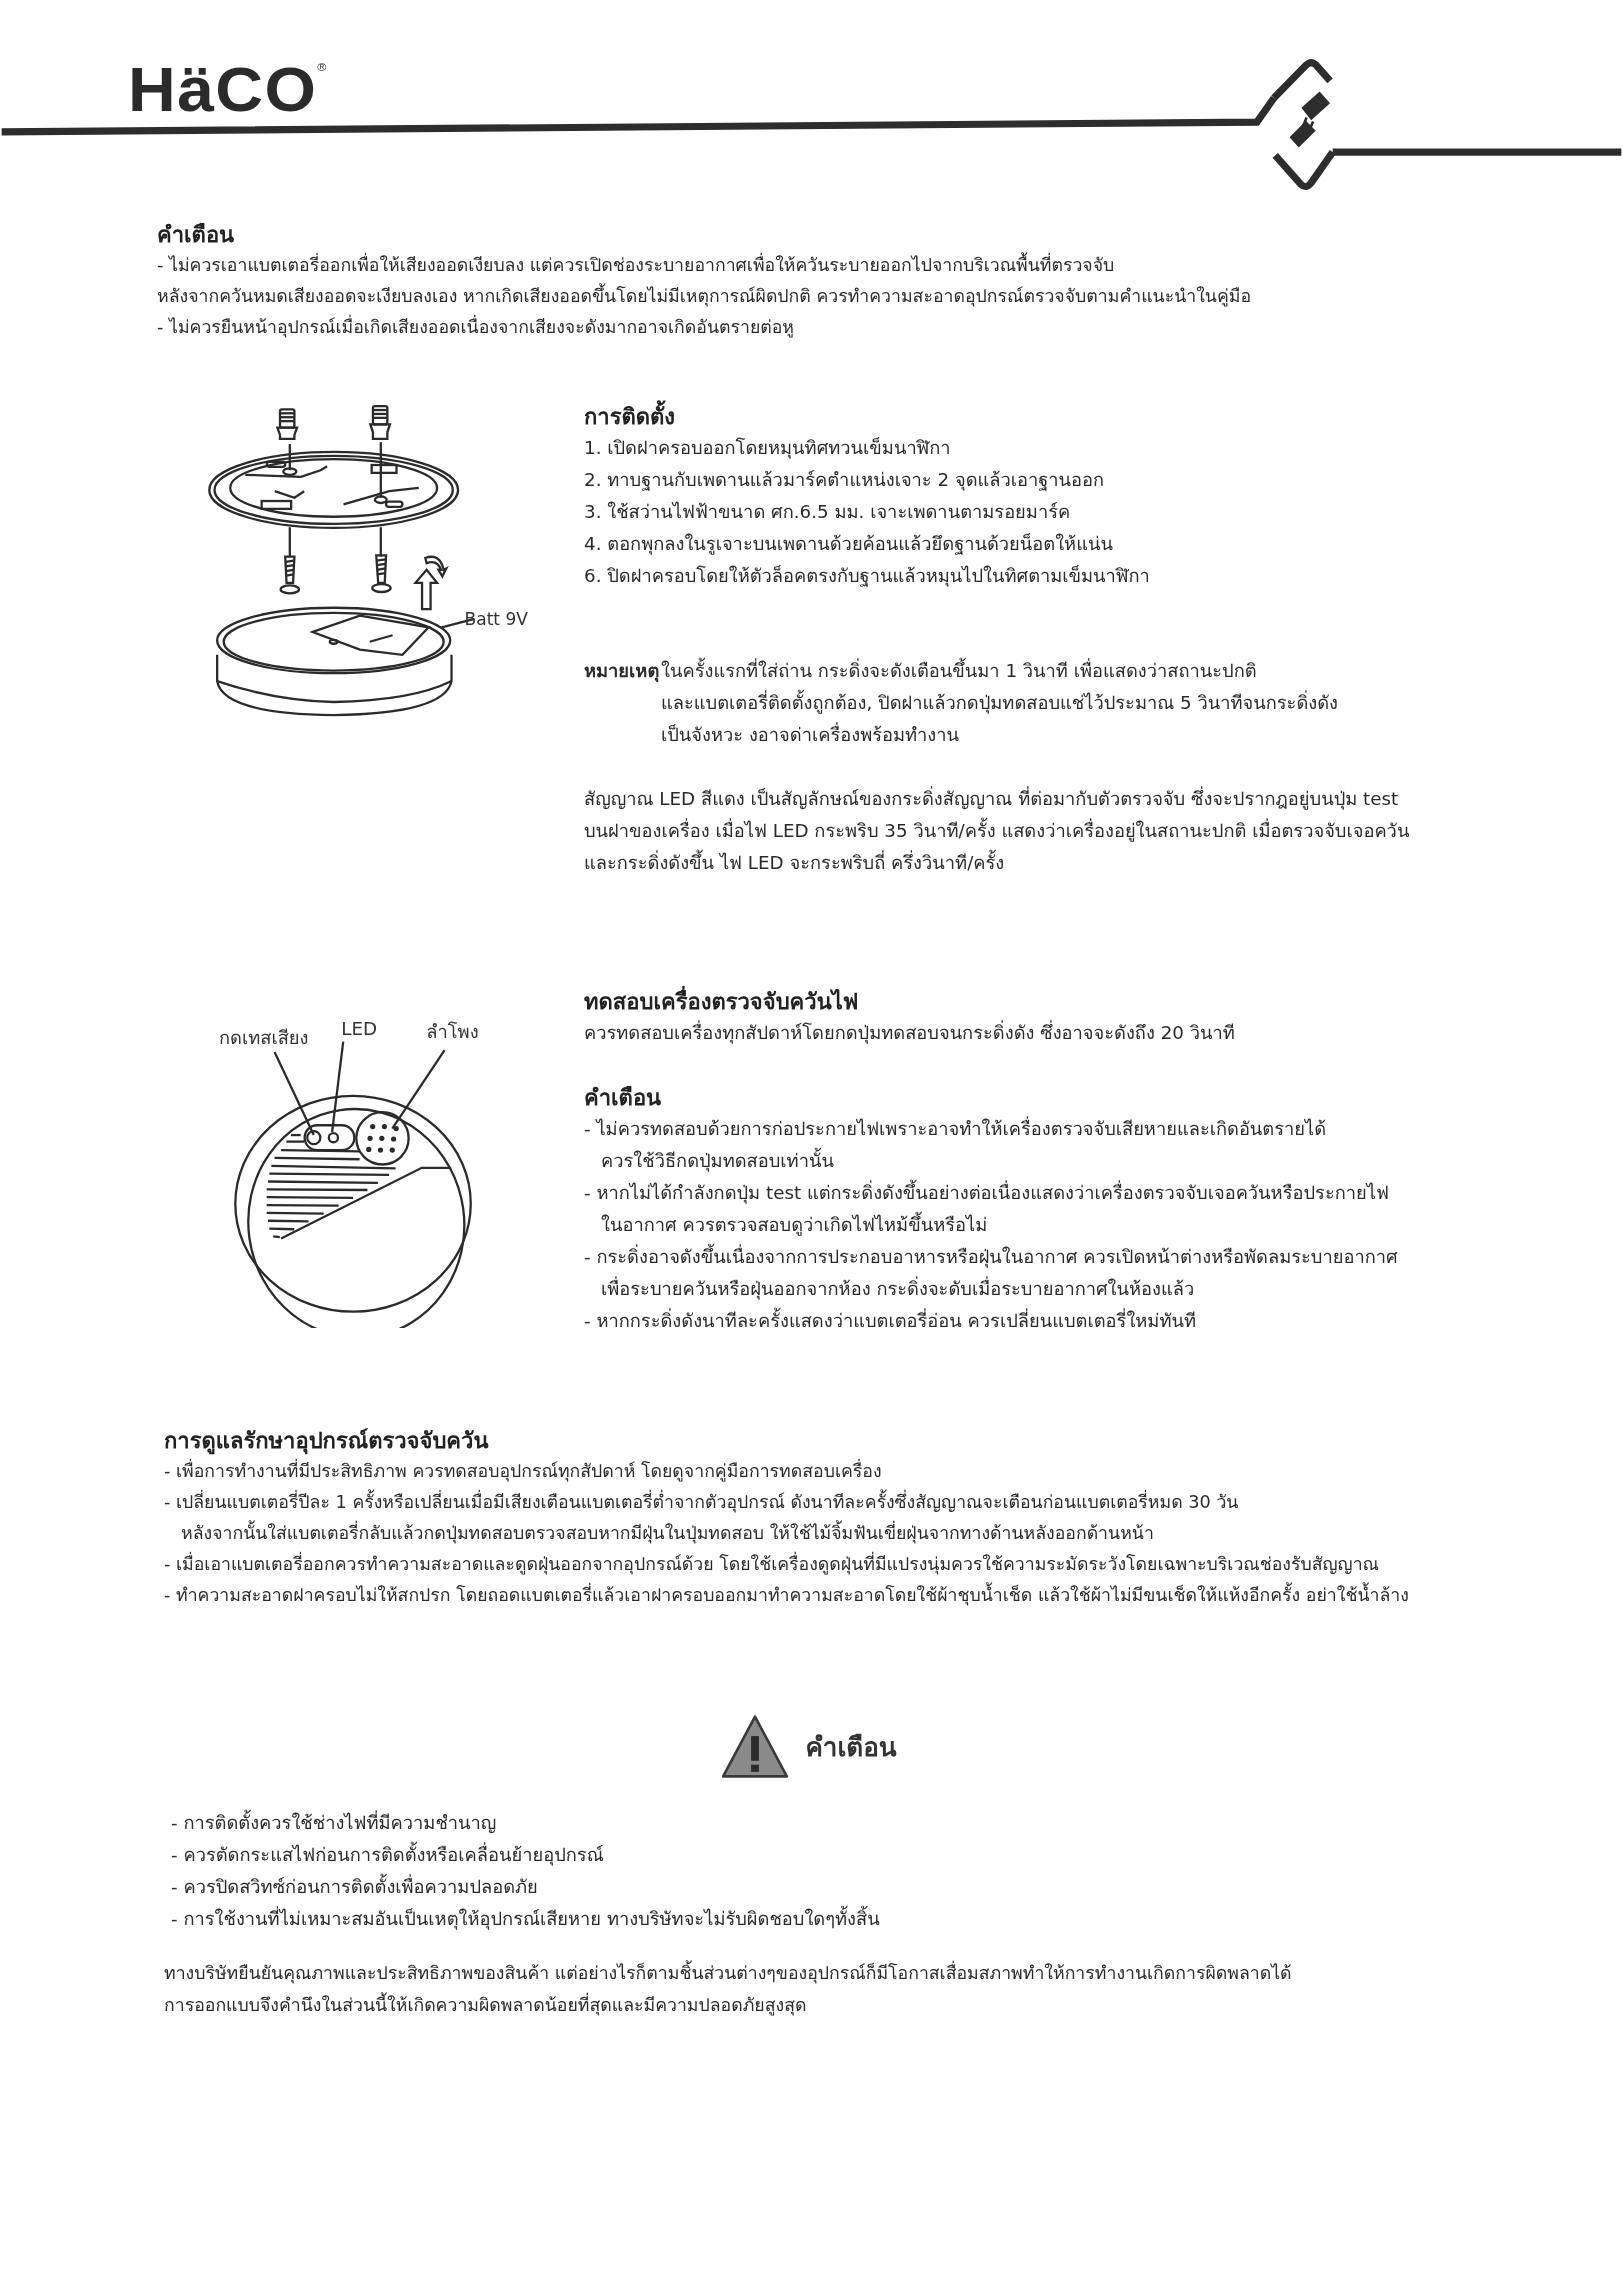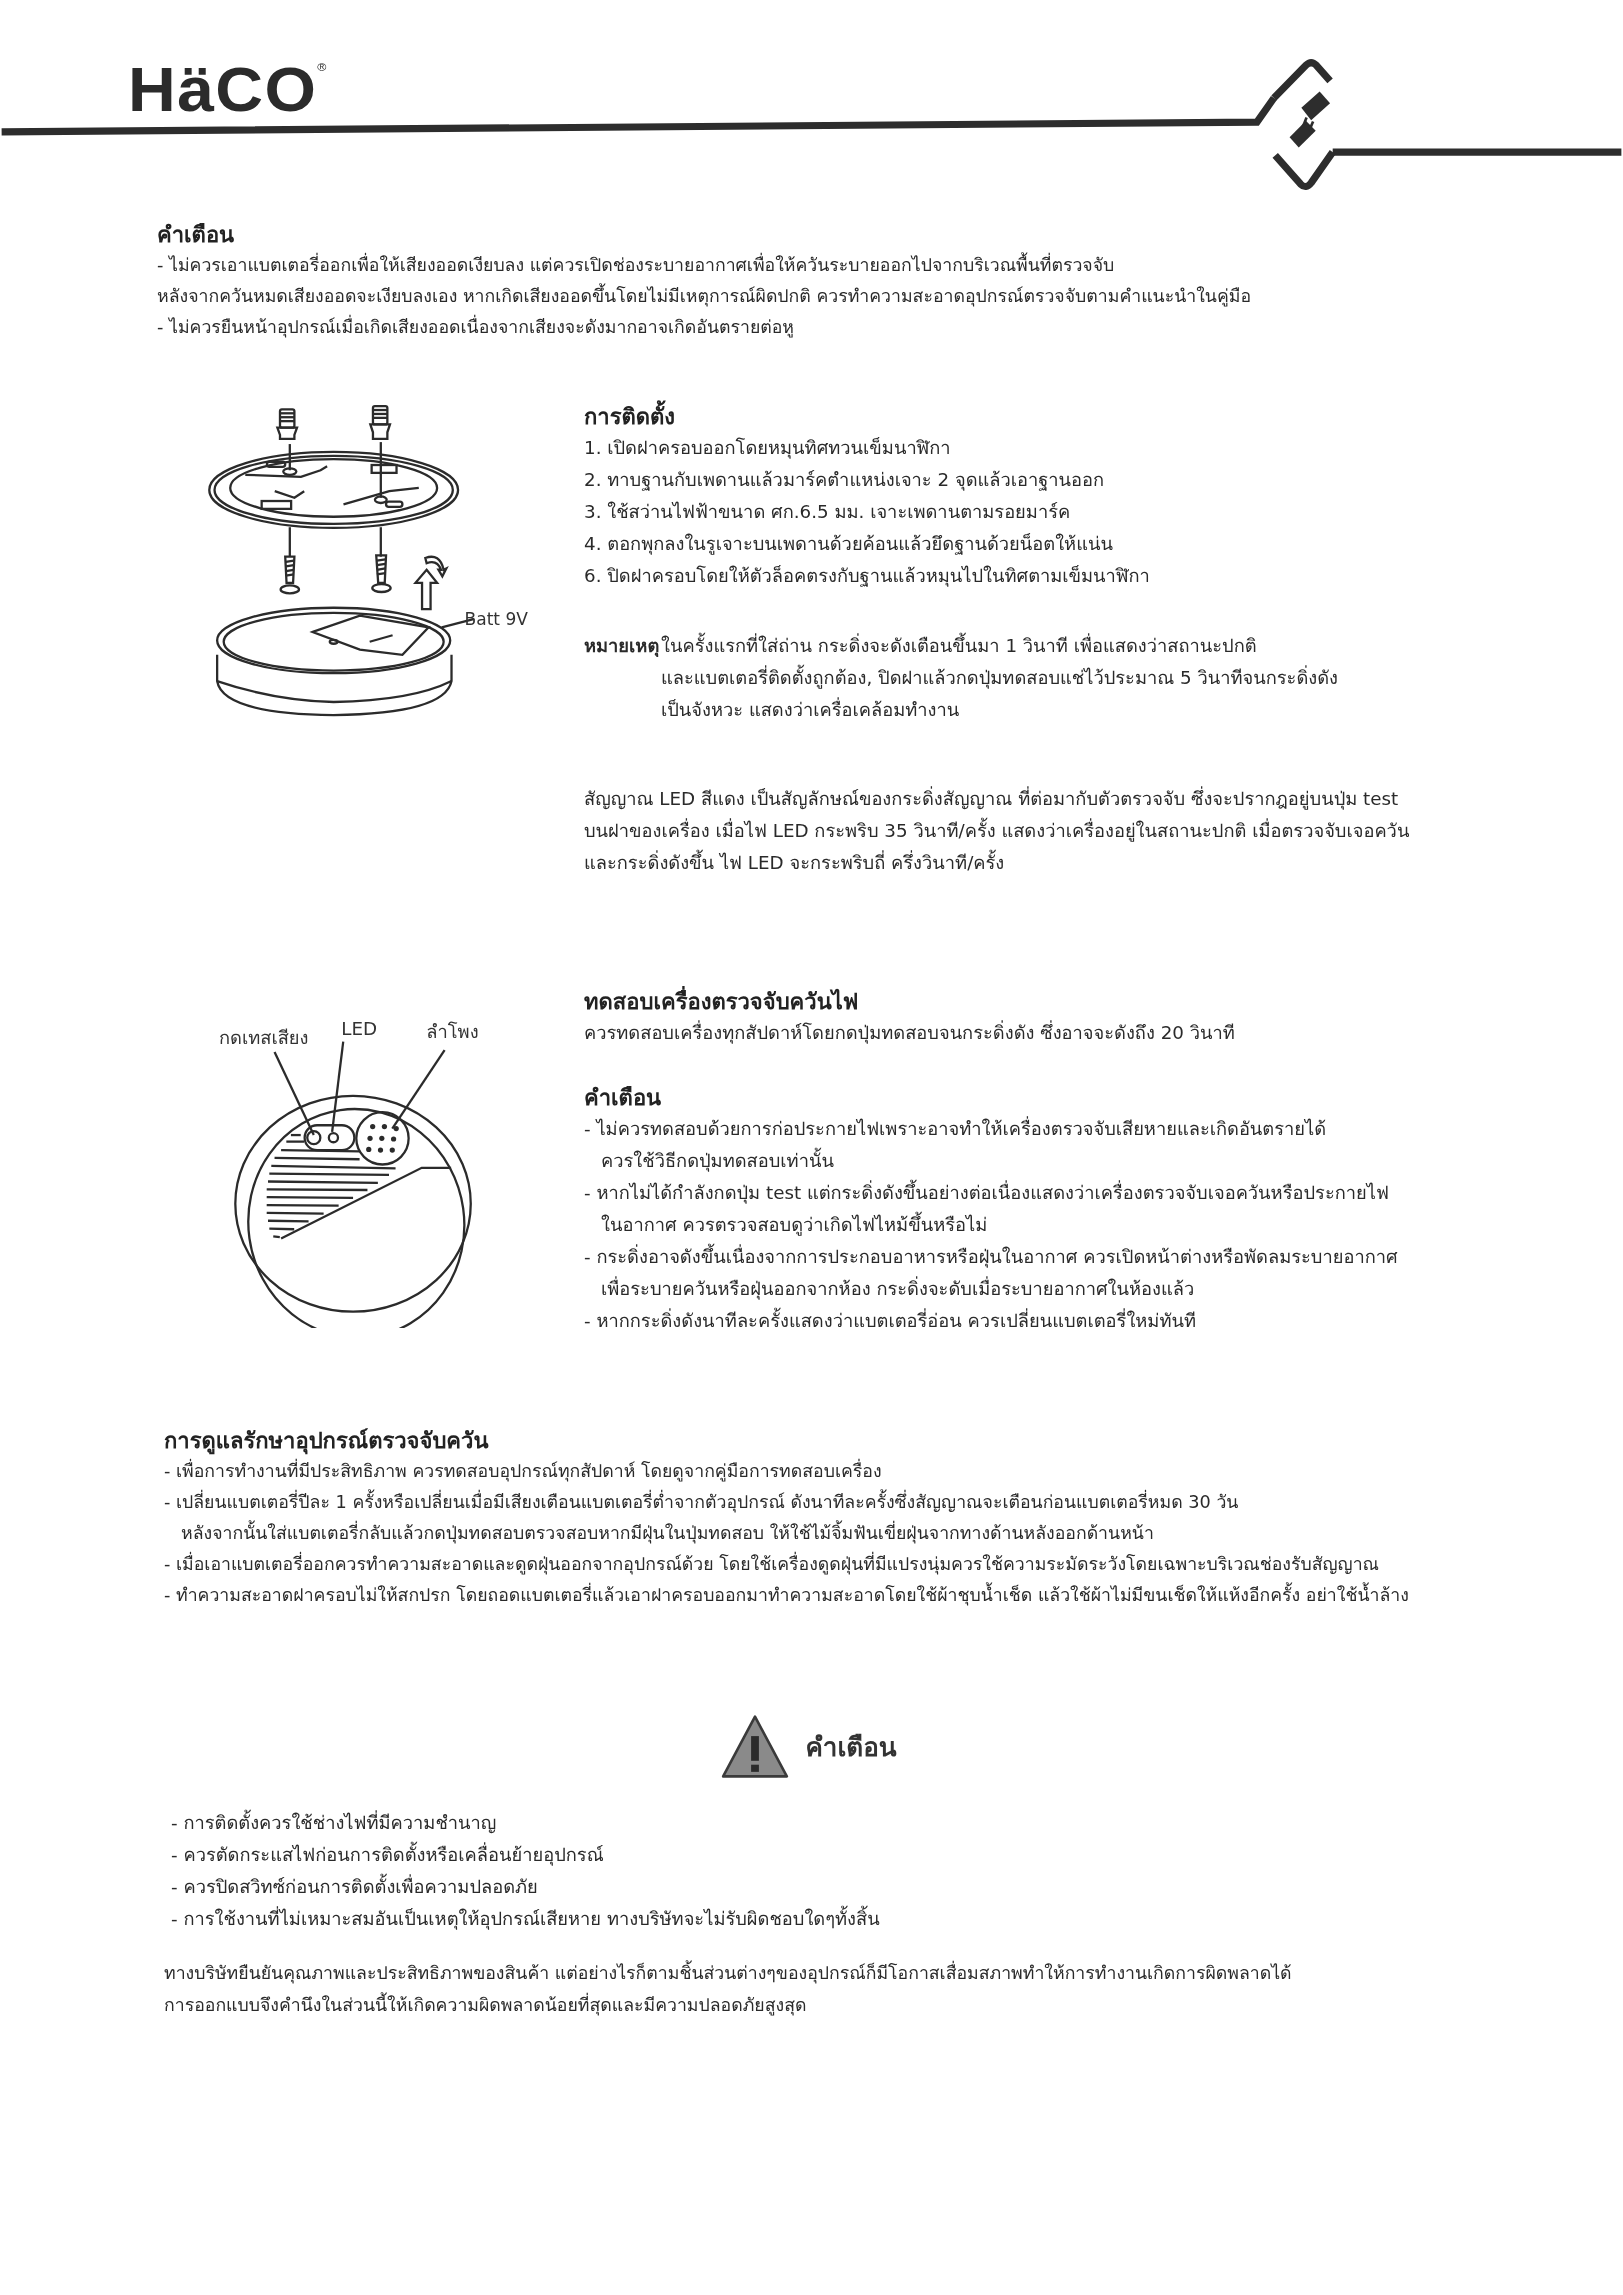--- a/index.html
+++ b/index.html
@@ -112,24 +112,24 @@
 
 <div class="abs" style="left:584px; top:403px;">
   <div class="h">การติดตั้ง</div>
   <div class="ol-line">1. เปิดฝาครอบออกโดยหมุนทิศทวนเข็มนาฬิกา</div>
   <div class="ol-line">2. ทาบฐานกับเพดานแล้วมาร์คตำแหน่งเจาะ 2  จุดแล้วเอาฐานออก</div>
   <div class="ol-line">3. ใช้สว่านไฟฟ้าขนาด ศก.6.5 มม. เจาะเพดานตามรอยมาร์ค</div>
   <div class="ol-line">4. ตอกพุกลงในรูเจาะบนเพดานด้วยค้อนแล้วยึดฐานด้วยน็อตให้แน่น</div>
   <div class="ol-line">6. ปิดฝาครอบโดยให้ตัวล็อคตรงกับฐานแล้วหมุนไปในทิศตามเข็มนาฬิกา</div>
 </div>
 
-<div class="abs" style="left:584px; top:630px;">
+<div class="abs" style="left:584px; top:655px;">
   <div class="p"><span class="note-label">หมายเหตุ</span><span>ในครั้งแรกที่ใส่ถ่าน กระดิ่งจะดังเตือนขึ้นมา 1 วินาที เพื่อแสดงว่าสถานะปกติ</span></div>
   <div class="p indent2">และแบตเตอรี่ติดตั้งถูกต้อง, ปิดฝาแล้วกดปุ่มทดสอบแช่ไว้ประมาณ 5 วินาทีจนกระดิ่งดัง</div>
-  <div class="p indent2">เป็นจังหวะ แสดงว่าเครื่อเคล้อมทำงาน</div>
+  <div class="p indent2">เป็นจังหวะ งอาจด่าเครื่องพร้อมทำงาน</div>
 </div>
 
 <div class="abs" style="left:584px; top:783px;">
   <div class="p">สัญญาณ LED สีแดง เป็นสัญลักษณ์ของกระดิ่งสัญญาณ ที่ต่อมากับตัวตรวจจับ ซึ่งจะปรากฎอยู่บนปุ่ม test</div>
   <div class="p">บนฝาของเครื่อง เมื่อไฟ LED กระพริบ 35 วินาที/ครั้ง แสดงว่าเครื่องอยู่ในสถานะปกติ เมื่อตรวจจับเจอควัน</div>
   <div class="p">และกระดิ่งดังขึ้น ไฟ LED จะกระพริบถี่ ครึ่งวินาที/ครั้ง</div>
 </div>
 
 <svg class="abs" style="left:196px; top:1001px;" width="301" height="327" viewBox="0 0 460 500">
   <text x="35" y="65" font-family="DejaVu Sans, sans-serif" font-size="28" fill="#333">กดเทสเสียง</text>

